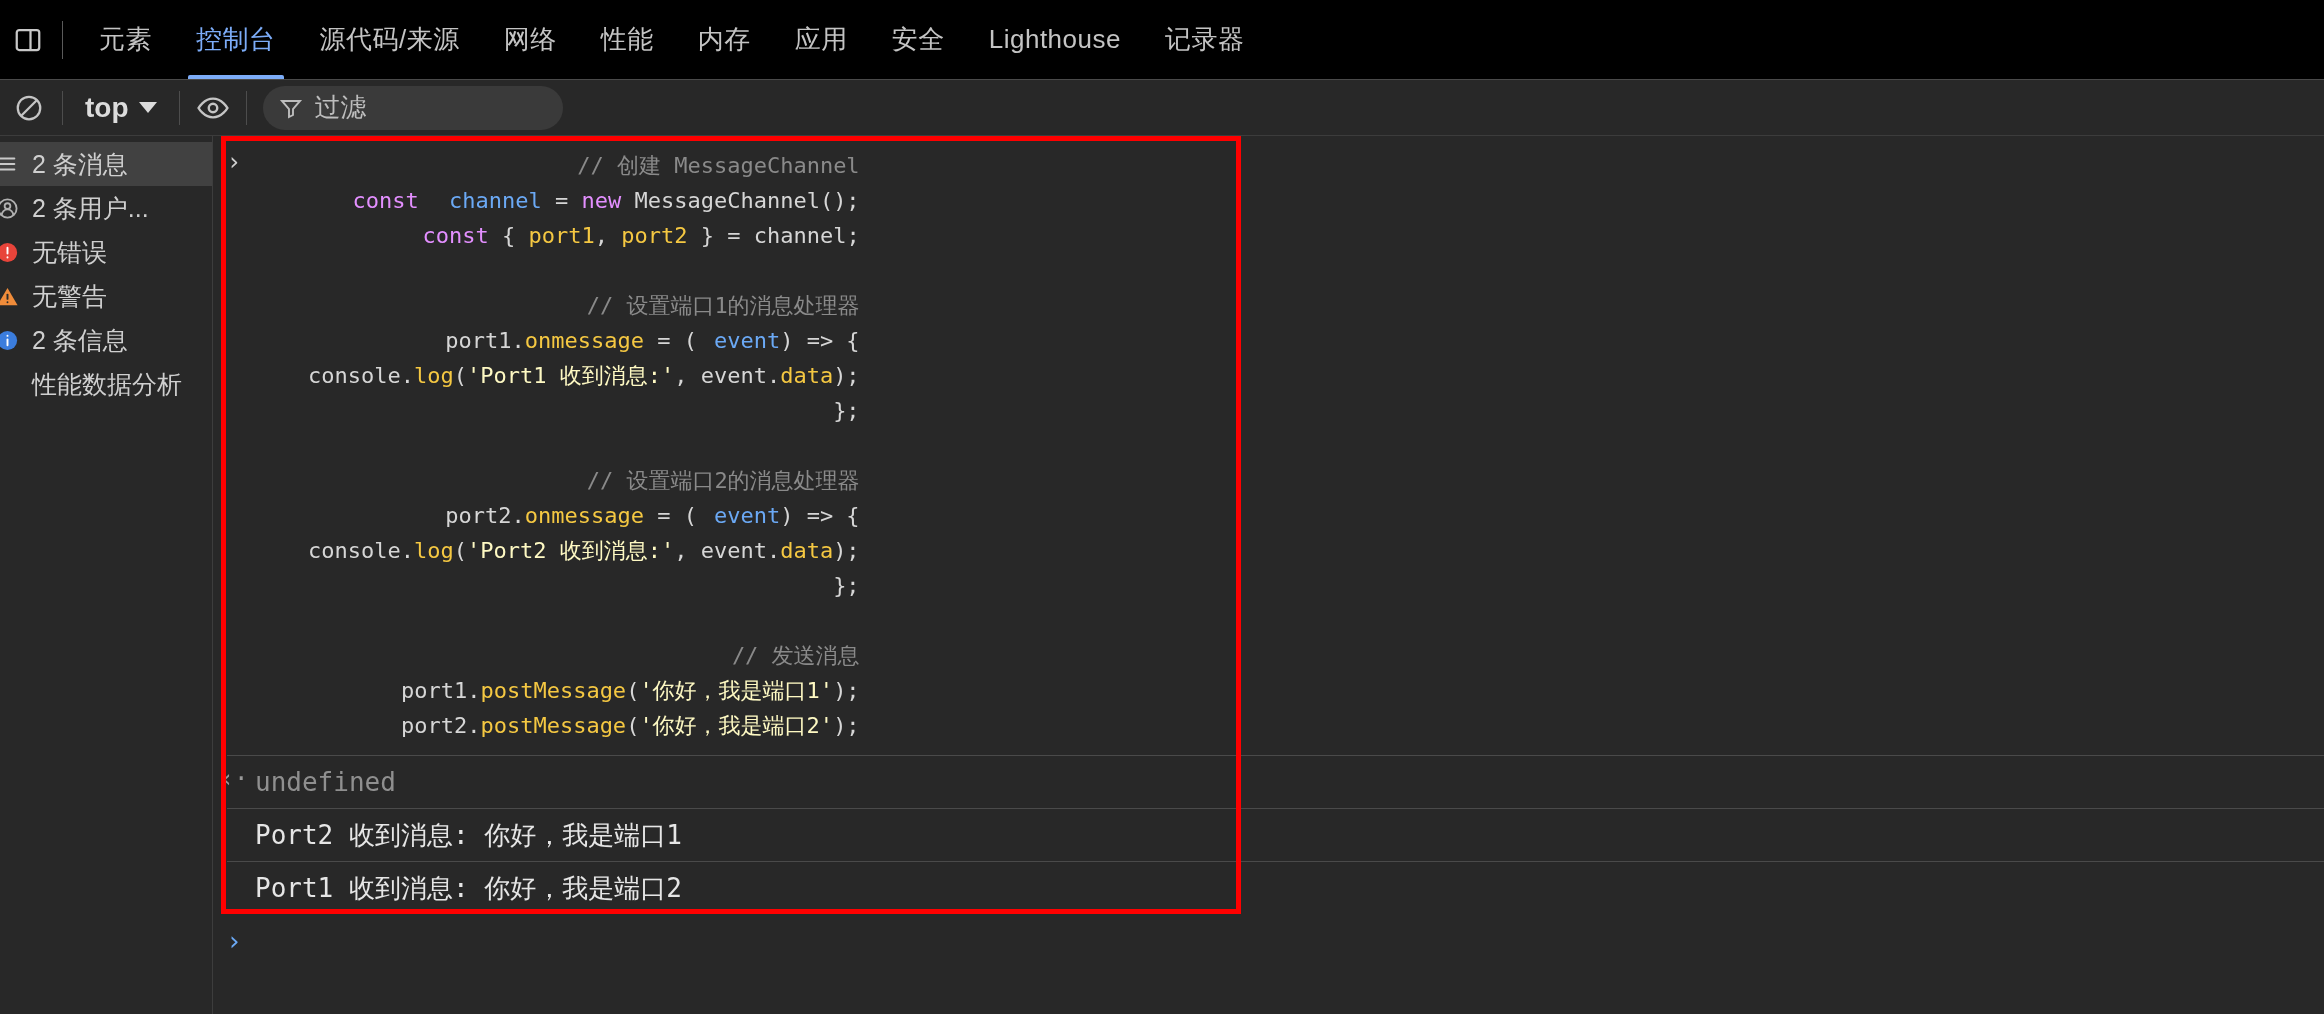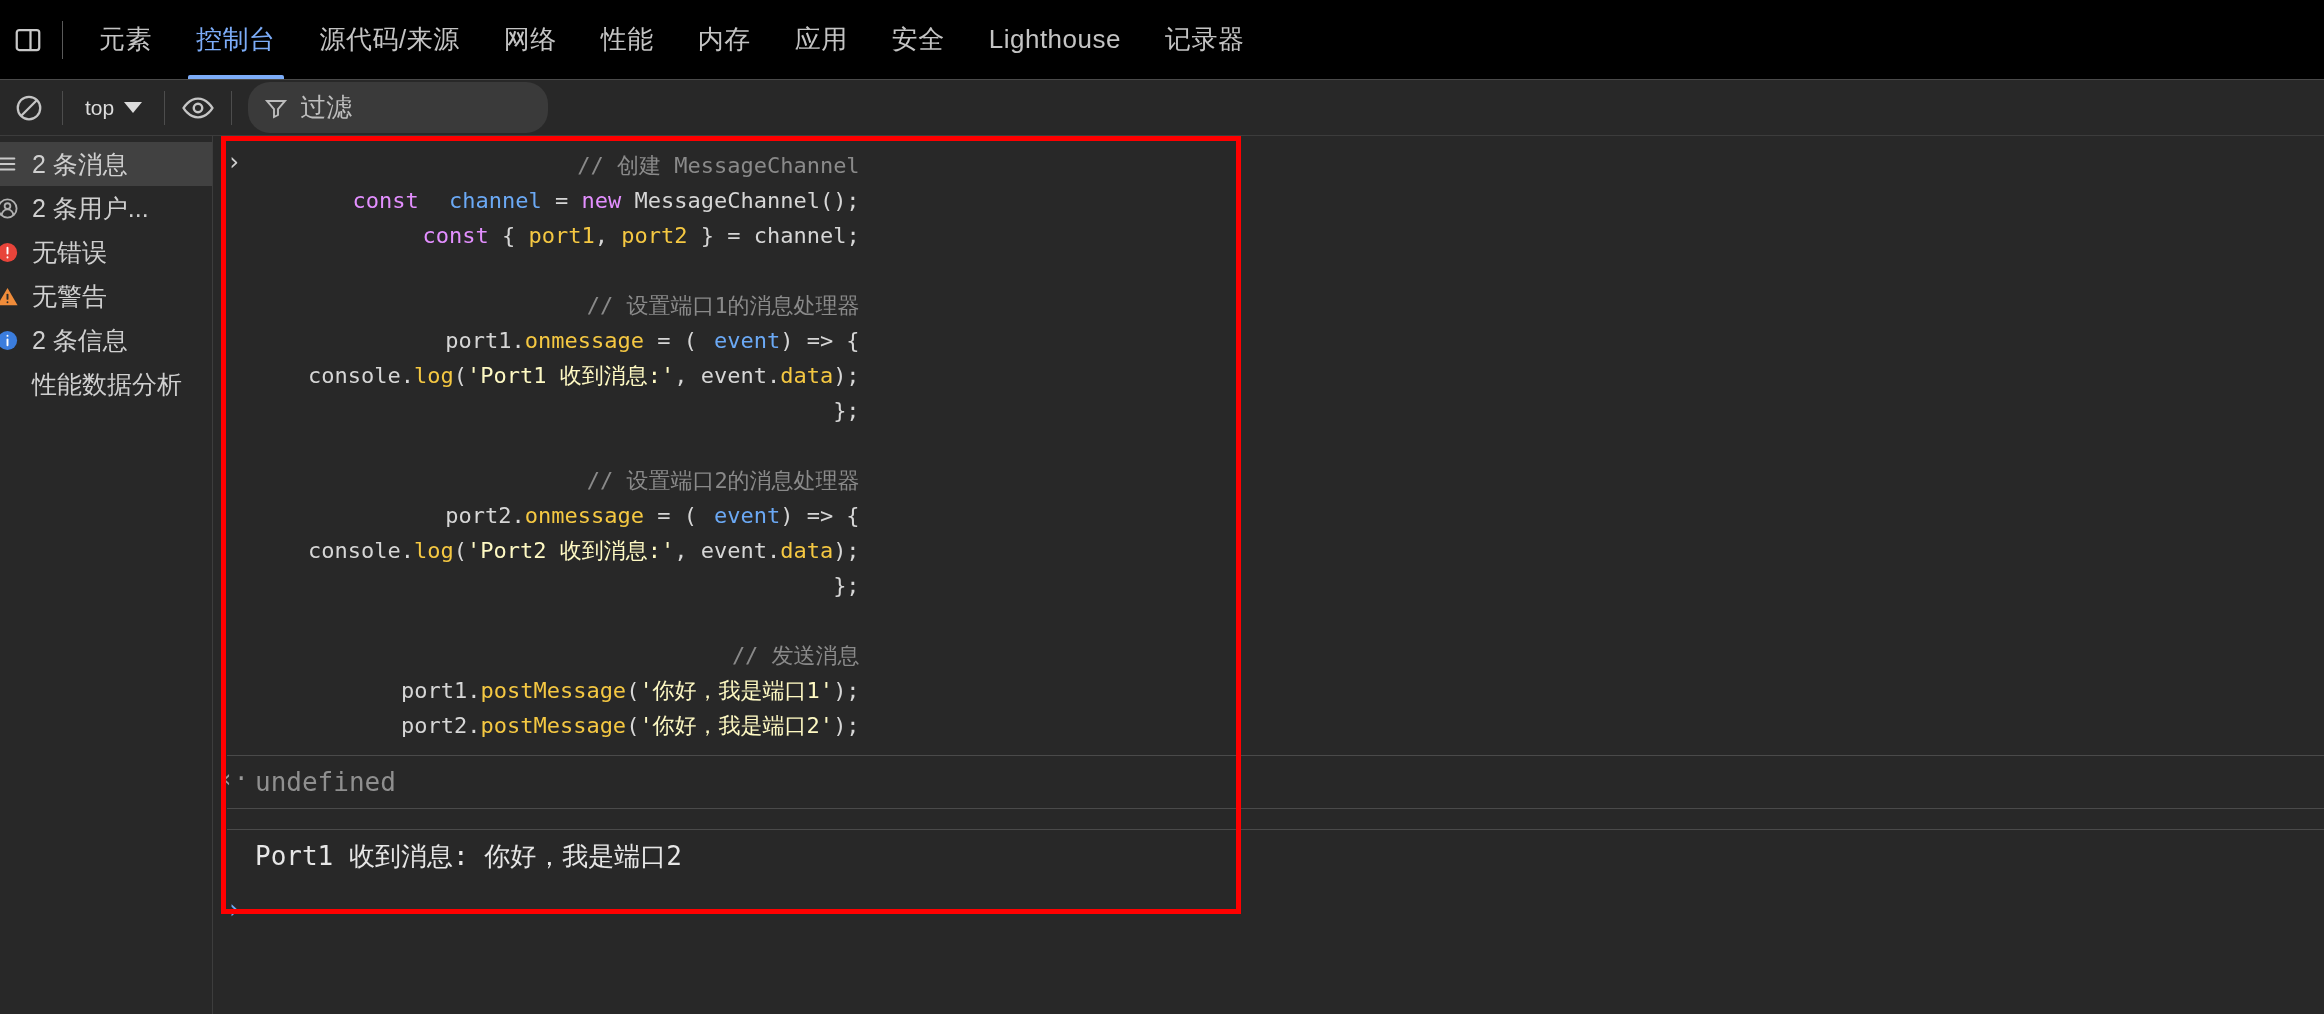--- a/index.html
+++ b/index.html
@@ -99,39 +99,40 @@
     width: 1px; height: 34px;
     background: #4d4d4d;
     margin: 0 12px;
   }
 
   #context-select {
     display: flex;
     align-items: center;
     gap: 10px;
     color: #dcdcdc;
-    font-size: 21px;
+    font-size: 28px;
     padding: 4px 10px;
     cursor: pointer;
     border-radius: 4px;
+    font-weight: bold;
   }
   .caret {
     width: 0; height: 0;
     border-left: 9px solid transparent;
     border-right: 9px solid transparent;
     border-top: 11px solid #dcdcdc;
   }
 
   #filter-box {
     display: flex;
     align-items: center;
     gap: 12px;
     background: #3a3a3a;
     border-radius: 22px;
-    height: 51px;
+    height: 44px;
     padding: 0 18px 0 16px;
     min-width: 300px;
     margin-left: 4px;
     cursor: text;
   }
   #filter-placeholder {
     color: #bdbdbd;
     font-size: 26px;
   }
 
@@ -407,20 +408,21 @@
           <div class="msg-sep"></div>
           <div class="out-row">
             <div class="gutter">
               <span class="chevron-out">‹·</span>
             </div>
             <span class="out-text undefined-val">undefined</span>
           </div>
           <div class="msg-sep"></div>
           <div class="out-row">
             <div class="gutter"></div>
+            <span class="out-text">Port2 收到消息: 你好，我是端口1</span>
           </div>
           <div class="msg-sep"></div>
           <div class="out-row">
             <div class="gutter"></div>
             <span class="out-text">Port1 收到消息: 你好，我是端口2</span>
           </div>
         </div>
 
       <div id="prompt-row">
         <div class="gutter">

